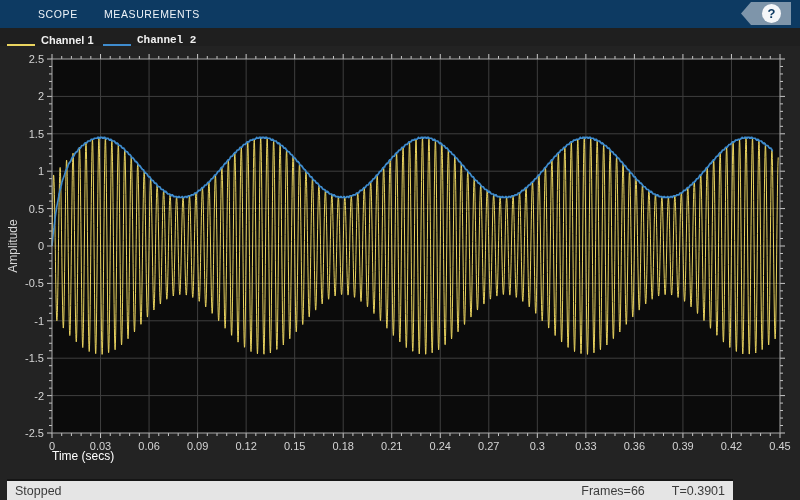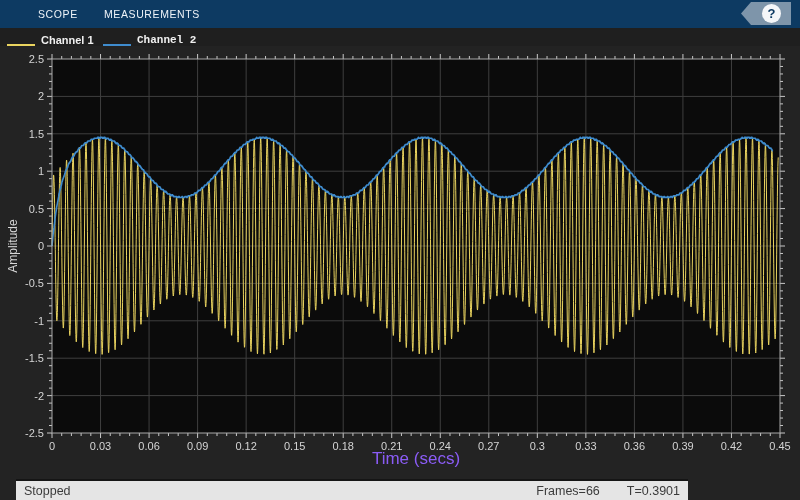--- a/index.html
+++ b/index.html
@@ -29,30 +29,30 @@
   
   .legend{position:absolute;left:0;top:28px;width:800px;height:18px;background:#1f1f1f;}
   .legend-item{position:absolute;top:0;height:18px;display:flex;align-items:flex-end;gap:6px;}
   .legend-item.ch1{left:7px;}
   .legend-item.ch2{left:103px;font-family:Liberation Mono, monospace;}
   .swatch{display:inline-block;width:28px;height:2px;}
   .legend-label{color:#f0f0f0;font-size:11px;font-weight:bold;}
   
   #chart-svg{position:absolute;left:0;top:46px;}
   .xlabel{
-    position:absolute;left:52px;top:449px;width:728px;text-align:center;
-    color:#8b5cf6;font-size:17px;
+    position:absolute;left:52px;top:449px;width:728px;
+    color:#ffffff;font-size:12px;
   }
   .ylabel{
     position:absolute;left:-26px;top:238px;width:80px;height:16px;text-align:center;
     color:#d6d6d6;font-size:12px;transform:rotate(-90deg);
   }
   
   .status-bar{
-    position:absolute;left:16px;bottom:0;width:672px;height:21px;background:#e5e5e5;
+    position:absolute;left:7px;bottom:0;width:726px;height:21px;background:#e5e5e5;
     border-top:2px solid #151515;display:flex;align-items:center;justify-content:space-between;
     padding:0 8px;box-sizing:border-box;color:#3b3b3b;font-size:12.5px;
   }
   .status-right{display:flex;gap:27px;}
 </style>
 </head>
 <body>
 
 <div class="window">
 

